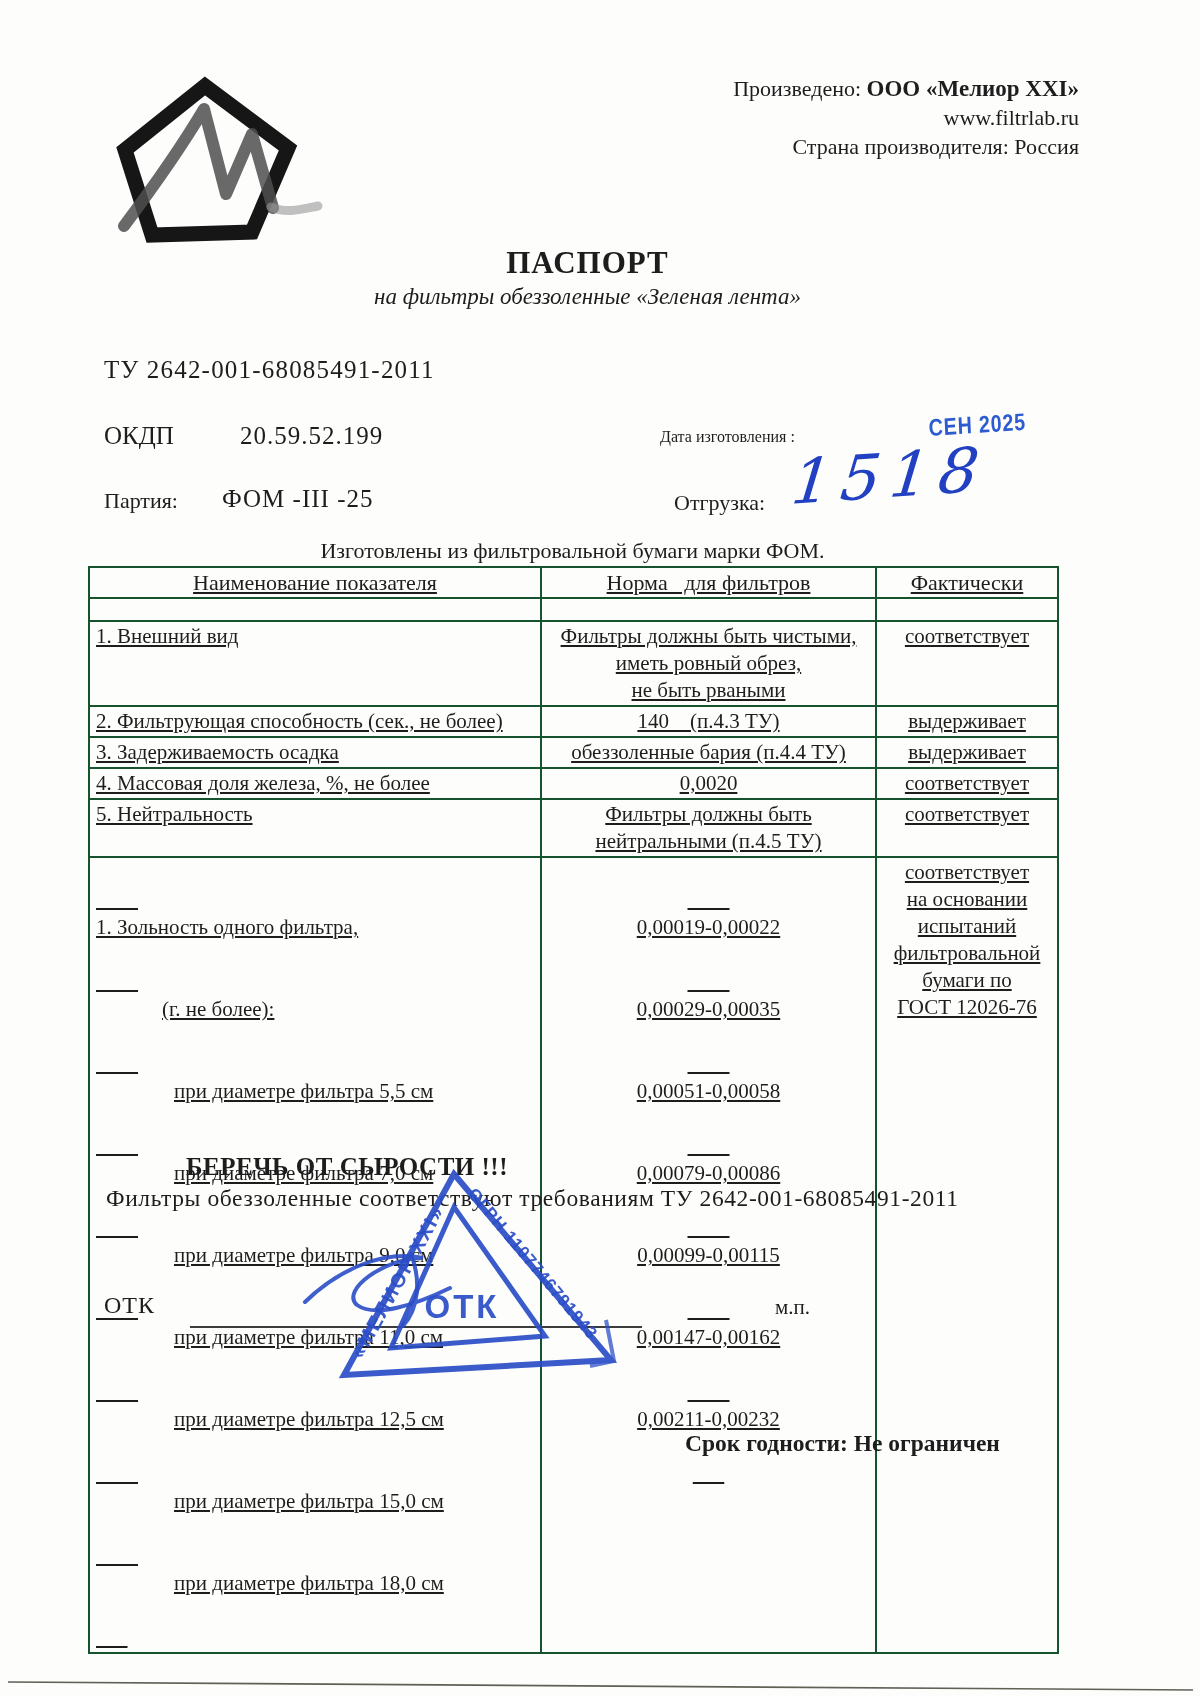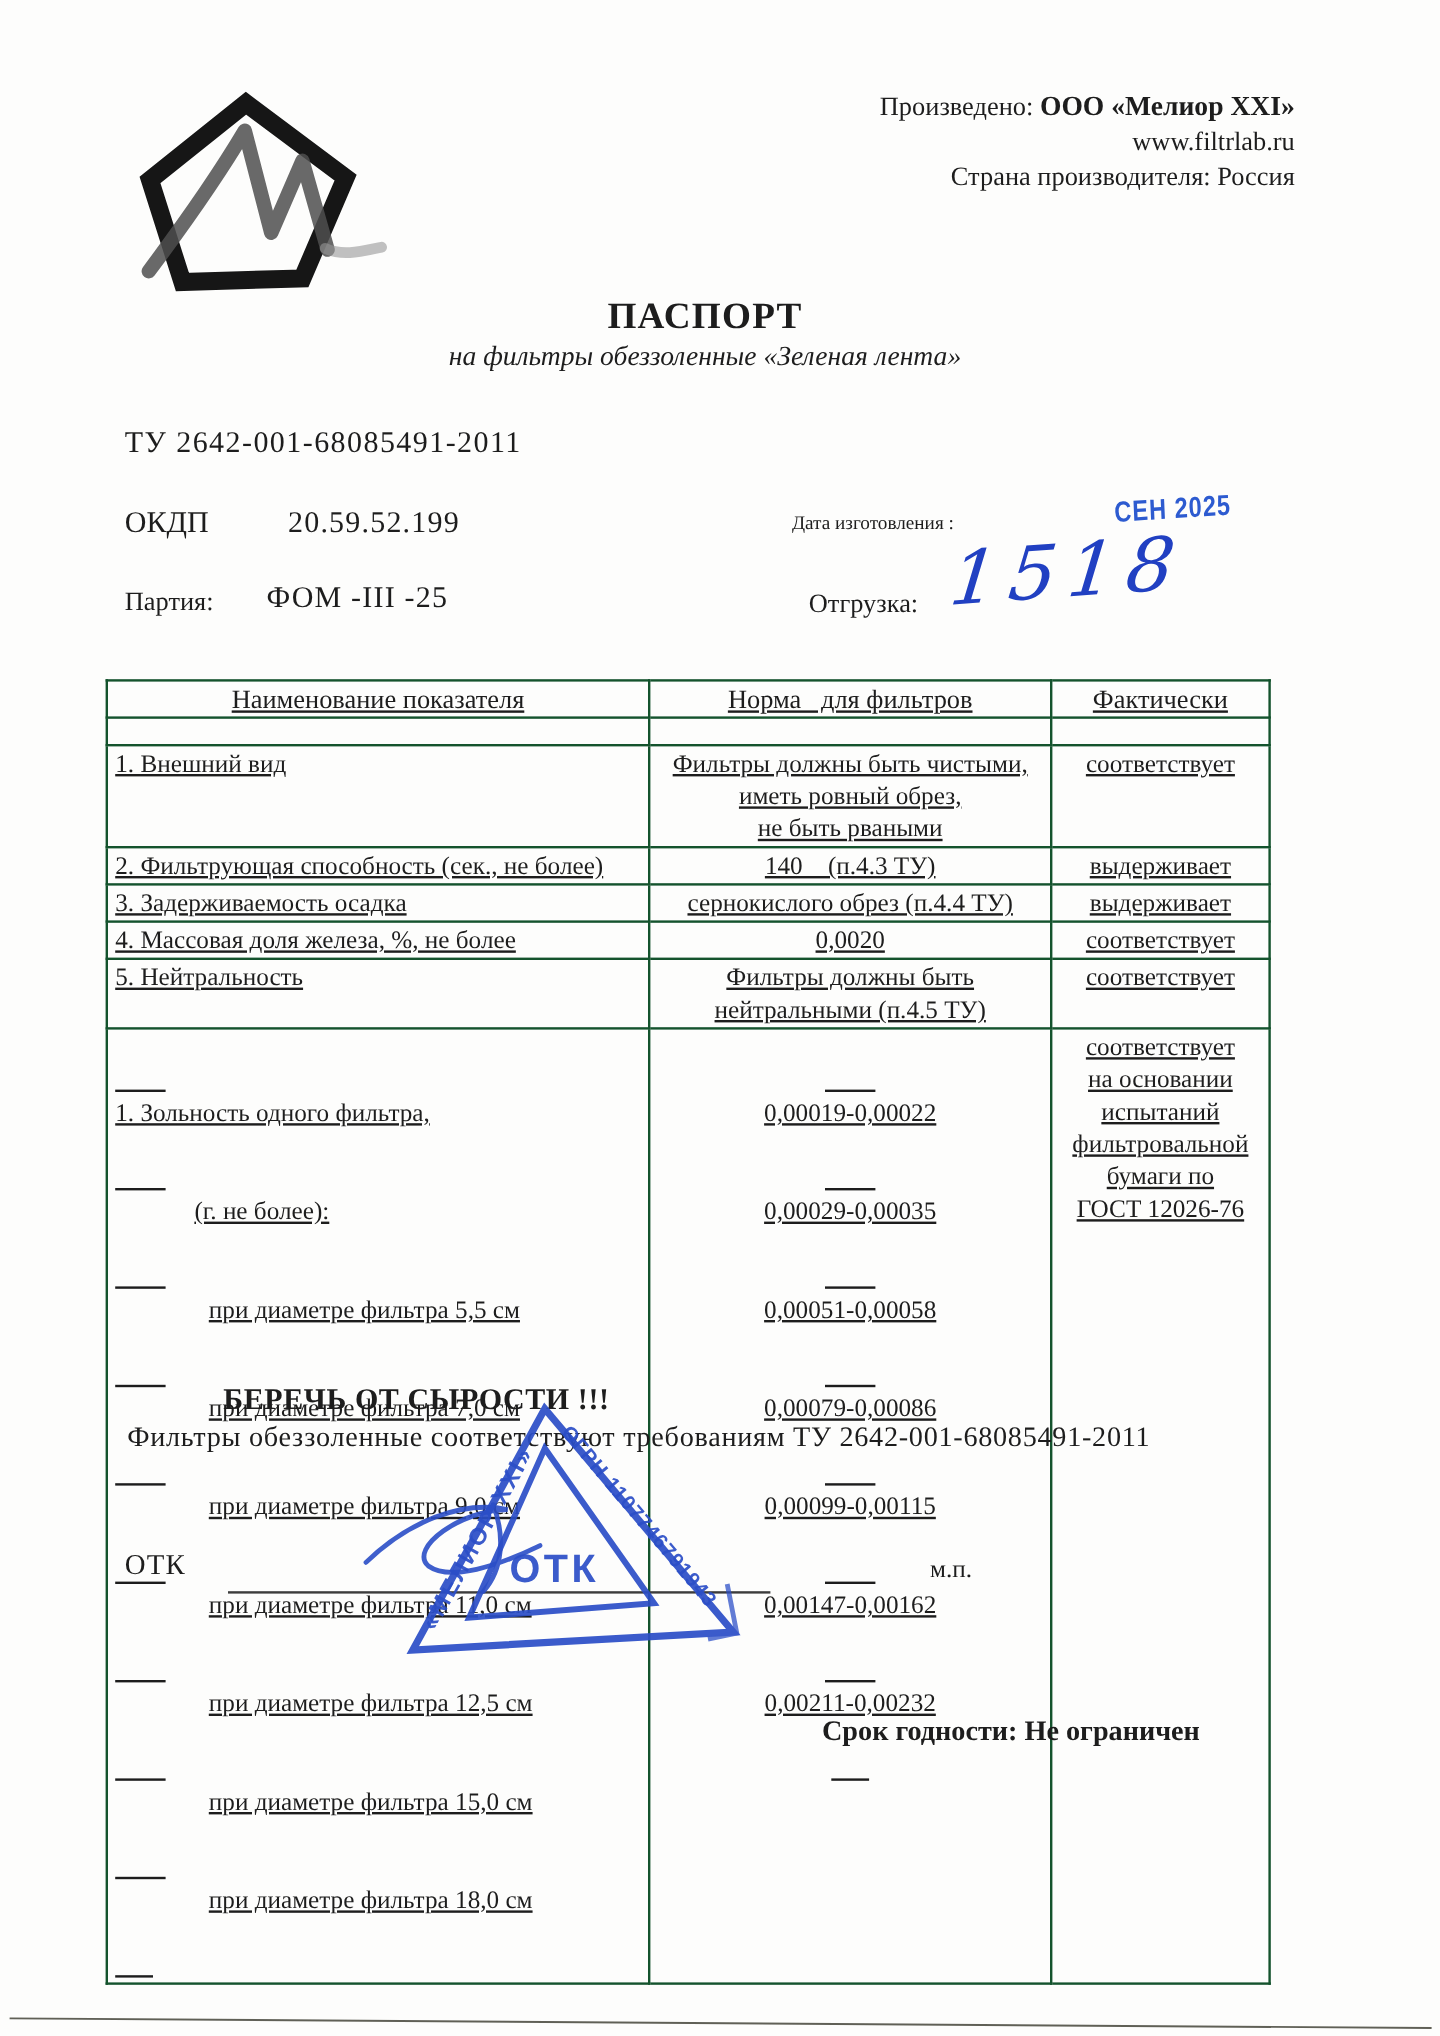--- a/index.html
+++ b/index.html
@@ -91,20 +91,21 @@
   <div class="abs tu-line">ТУ  2642-001-68085491-2011</div>
   <div class="abs okdp-label">ОКДП</div>
   <div class="abs okdp-value">20.59.52.199</div>
   <div class="abs date-label">Дата изготовления :</div>
   <div class="abs date-stamp">СЕН 2025</div>
   <div class="abs batch-label">Партия:</div>
   <div class="abs batch-value">ФОМ -III -25</div>
   <div class="abs shipment-label">Отгрузка:</div>
   <div class="abs shipment-value">1518</div>
 
+  <div class="abs table-caption">Изготовлены из фильтровальной бумаги марки ФОМ.</div>
 
   <table class="spec">
     <colgroup>
         <col class="c1">
         <col class="c2">
         <col class="c3">
       </colgroup>
     <tbody>
         <tr>
       <th>Наименование показателя</th>
@@ -123,21 +124,21 @@
 не быть рваными</td>
       <td class="center">соответствует</td>
     </tr>
     <tr class="r2">
       <td>2. Фильтрующая способность (сек., не более)</td>
       <td class="center">140    (п.4.3 ТУ)</td>
       <td class="center">выдерживает</td>
     </tr>
     <tr class="r3">
       <td>3. Задерживаемость осадка</td>
-      <td class="center">сернокислого обрез (п.4.4 ТУ)</td>
+      <td class="center">обеззоленные бария (п.4.4 ТУ)</td>
       <td class="center">выдерживает</td>
     </tr>
     <tr class="r4">
       <td>4. Массовая доля железа, %, не более</td>
       <td class="center">0,0020</td>
       <td class="center">соответствует</td>
     </tr>
     <tr class="r5">
       <td>5. Нейтральность</td>
       <td class="center">Фильтры должны быть

